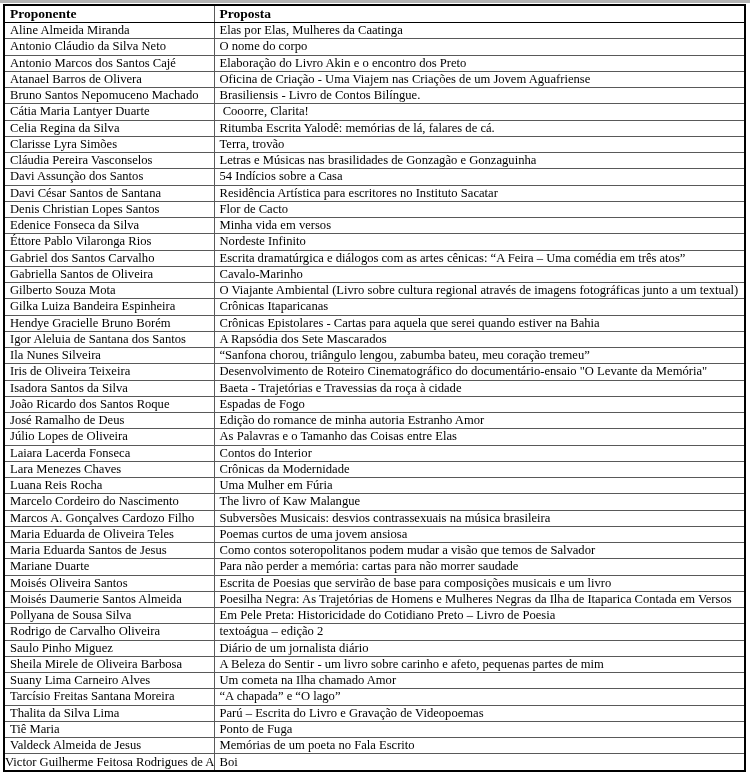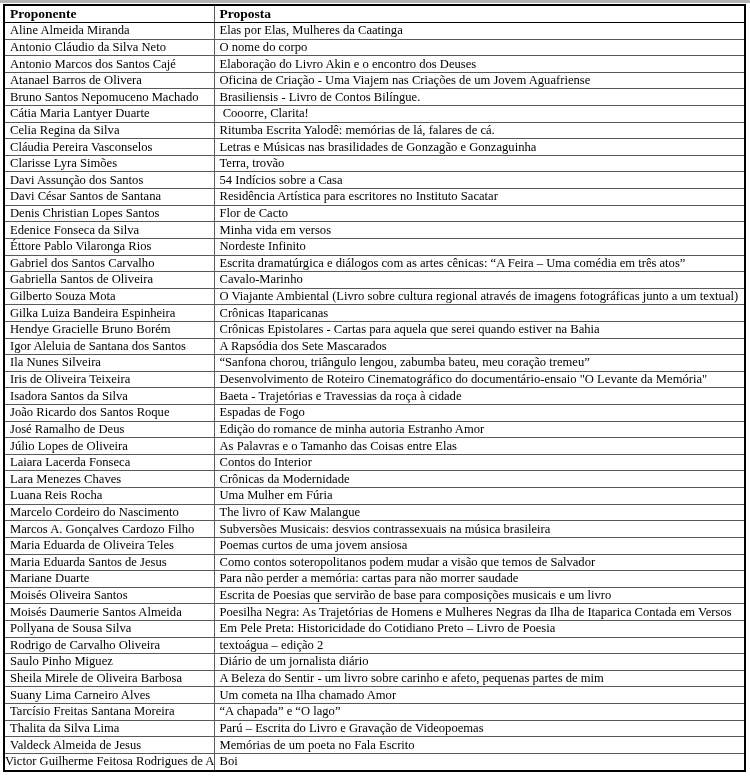--- a/index.html
+++ b/index.html
@@ -73,47 +73,47 @@
       <tr>
         <td>Aline Almeida Miranda</td>
         <td>Elas por Elas, Mulheres da Caatinga</td>
       </tr>
       <tr>
         <td>Antonio Cláudio da Silva Neto</td>
         <td>O nome do corpo</td>
       </tr>
       <tr>
         <td>Antonio Marcos dos Santos Cajé</td>
-        <td>Elaboração do Livro Akin e o encontro dos Deuses</td>
+        <td>Elaboração do Livro Akin e o encontro dos Preto</td>
       </tr>
       <tr>
         <td>Atanael Barros de Olivera</td>
         <td>Oficina de Criação - Uma Viajem nas Criações de um Jovem Aguafriense</td>
       </tr>
       <tr>
         <td>Bruno Santos Nepomuceno Machado</td>
         <td>Brasiliensis - Livro de Contos Bilíngue.</td>
       </tr>
       <tr>
         <td>Cátia Maria Lantyer Duarte</td>
         <td> Cooorre, Clarita!</td>
       </tr>
       <tr>
         <td>Celia Regina da Silva</td>
         <td>Ritumba Escrita Yalodê: memórias de lá, falares de cá.</td>
       </tr>
       <tr>
+        <td>Clarisse Lyra Simões</td>
+        <td>Terra, trovão</td>
+      </tr>
+      <tr>
         <td>Cláudia Pereira Vasconselos</td>
         <td>Letras e Músicas nas brasilidades de Gonzagão e Gonzaguinha</td>
       </tr>
       <tr>
-        <td>Clarisse Lyra Simões</td>
-        <td>Terra, trovão</td>
-      </tr>
-      <tr>
         <td>Davi Assunção dos Santos</td>
         <td>54 Indícios sobre a Casa</td>
       </tr>
       <tr>
         <td>Davi César Santos de Santana</td>
         <td>Residência Artística para escritores no Instituto Sacatar</td>
       </tr>
       <tr>
         <td>Denis Christian Lopes Santos</td>
         <td>Flor de Cacto</td>
@@ -234,20 +234,24 @@
         <td>Suany Lima Carneiro Alves</td>
         <td>Um cometa na Ilha chamado Amor</td>
       </tr>
       <tr>
         <td>Tarcísio Freitas Santana Moreira</td>
         <td>“A chapada” e “O lago”</td>
       </tr>
       <tr>
         <td>Thalita da Silva Lima</td>
         <td>Parú – Escrita do Livro e Gravação de Videopoemas</td>
+      </tr>
+      <tr>
+        <td>Tiê Maria</td>
+        <td>Ponto de Fuga</td>
       </tr>
       <tr>
         <td>Valdeck Almeida de Jesus</td>
         <td>Memórias de um poeta no Fala Escrito</td>
       </tr>
       <tr>
         <td>Victor Guilherme Feitosa Rodrigues de Al</td>
         <td>Boi</td>
       </tr>
     </tbody>

